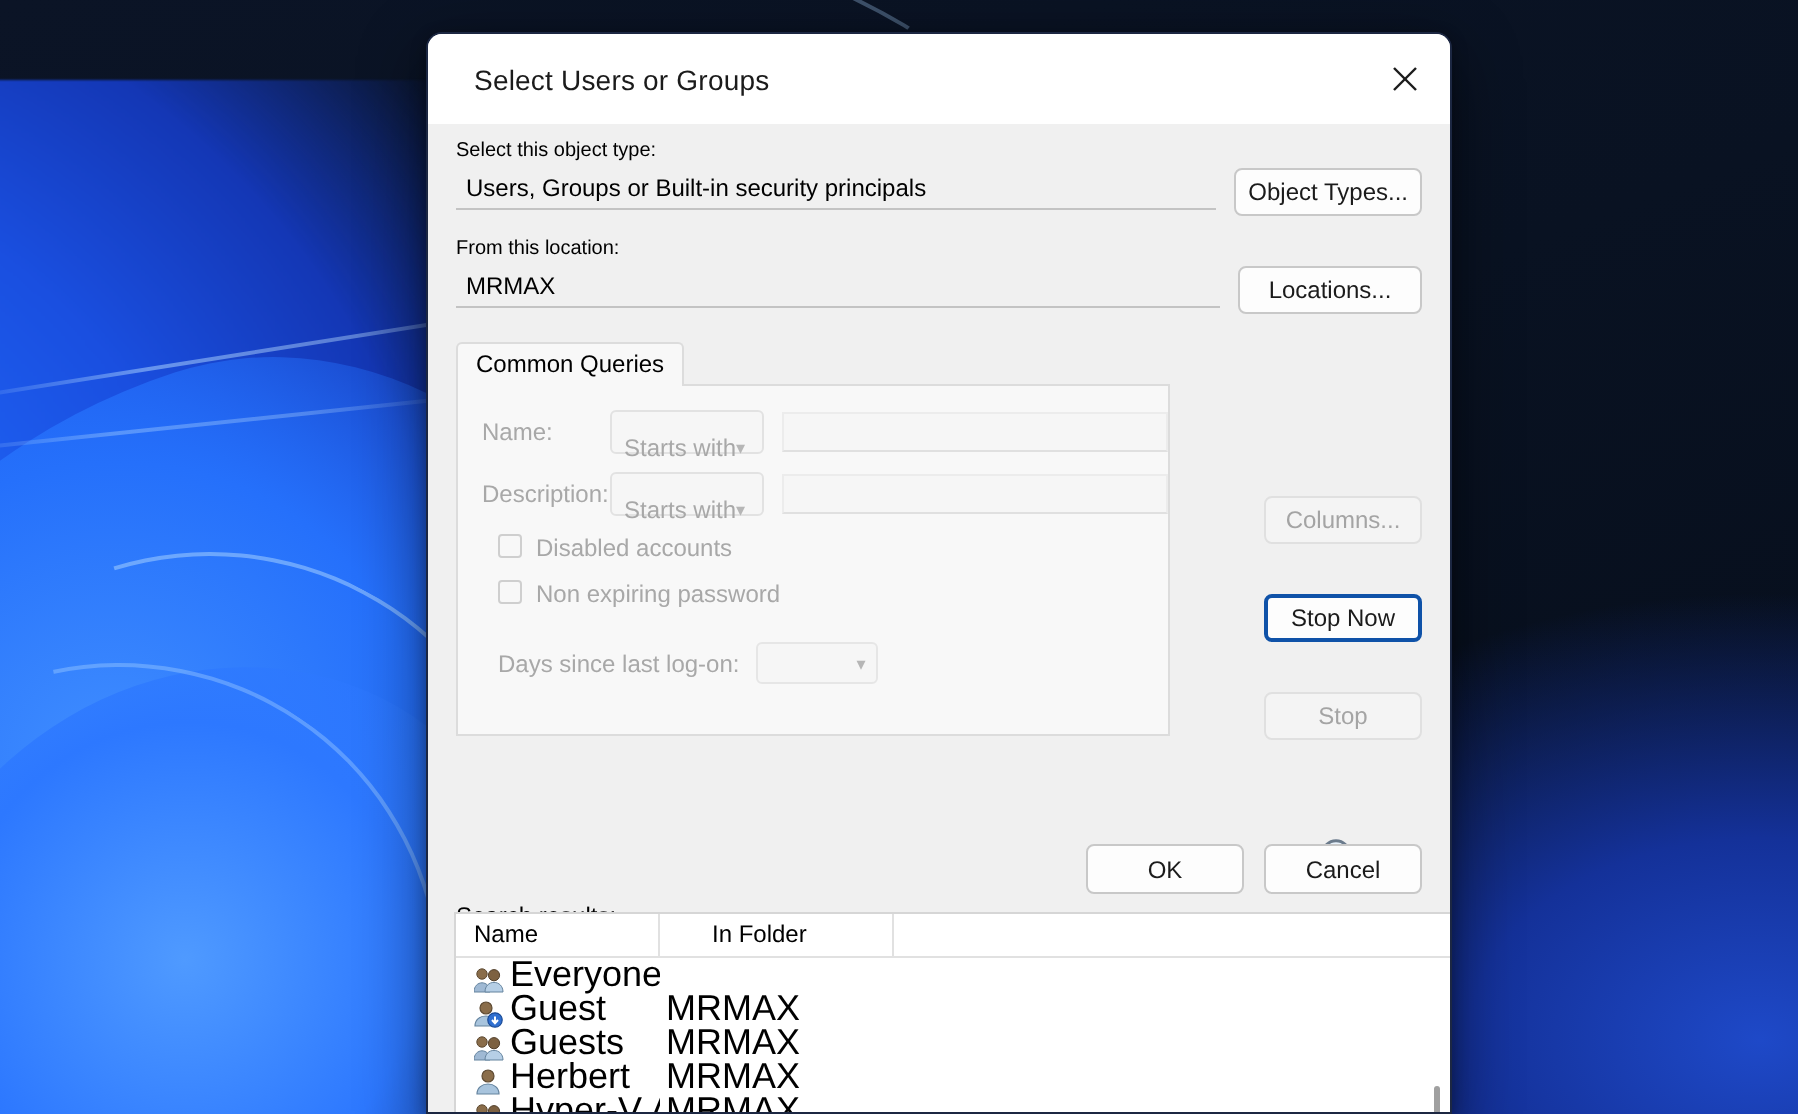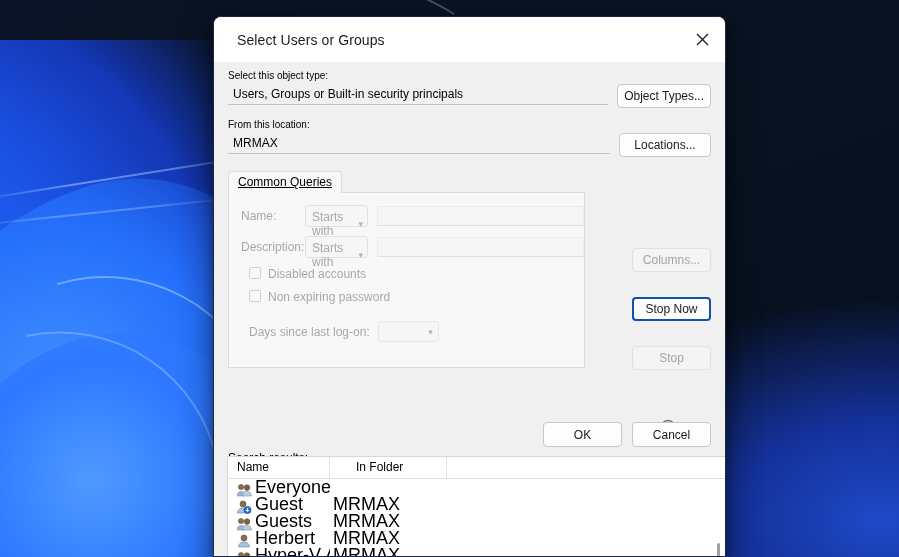--- a/index.html
+++ b/index.html
@@ -145,21 +145,20 @@
     border-radius: 4px;
   }
 
   
   .tabstrip {
     margin-top: 14px;
     display: flex;
     align-items: flex-end;
     height: 22px;
     padding-left: 0px;
-    text-decoration: underline;
   }
   .tab {
     background: #f8f8f8;
     border: 1px solid #dcdcdc;
     border-bottom: none;
     border-radius: 3px 3px 0 0;
     padding: 3px 9px 3px 9px;
     font-size: 12px;
     height: 22px;
     line-height: 15px;
@@ -180,21 +179,21 @@
     display: flex; align-items: center;
     margin-bottom: 9px;
     height: 22px;
   }
   .q-label {
     width: 64px;
     font-size: 12px;
     color: #a8a8a8;
   }
   .combo {
-    width: 63px; height: 22px;
+    width: 77px; height: 22px;
     background: #f6f6f6;
     border: 1px solid #e2e2e2;
     border-radius: 3px;
     font-size: 12px;
     color: #a8a8a8;
     display: flex; align-items: center;
     padding: 16px 4px 0 6px;
     justify-content: flex-start;
   }
   .combo .chev { font-size: 9px; color: #b6b6b6; }

